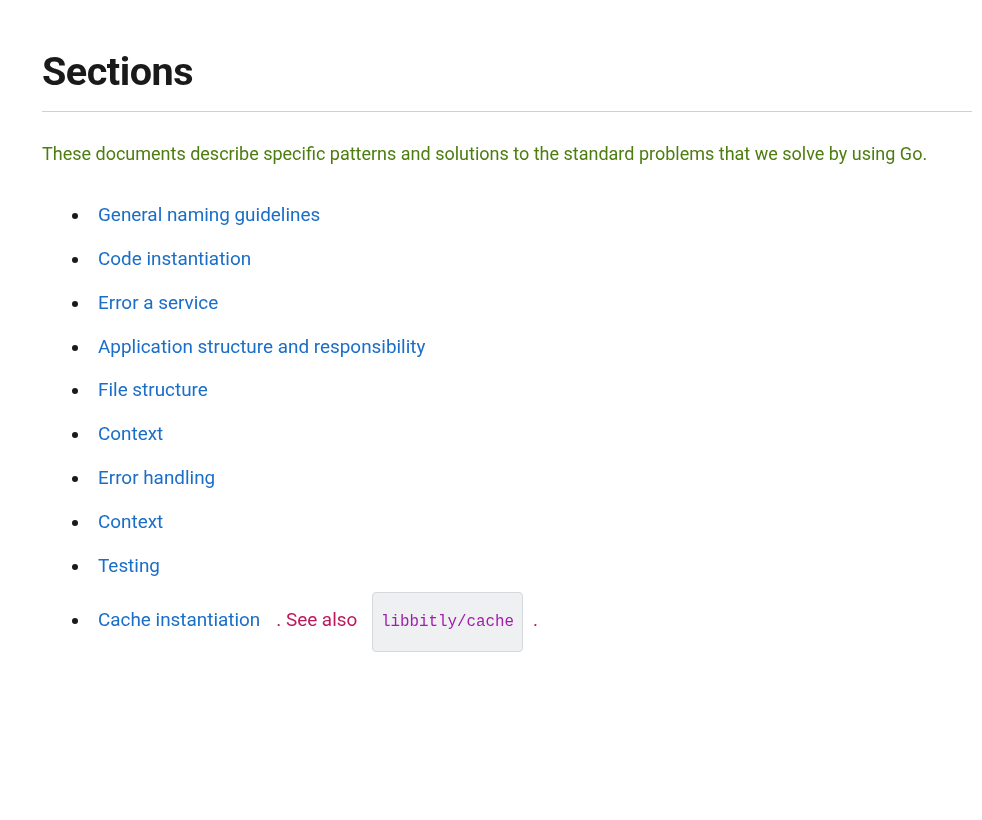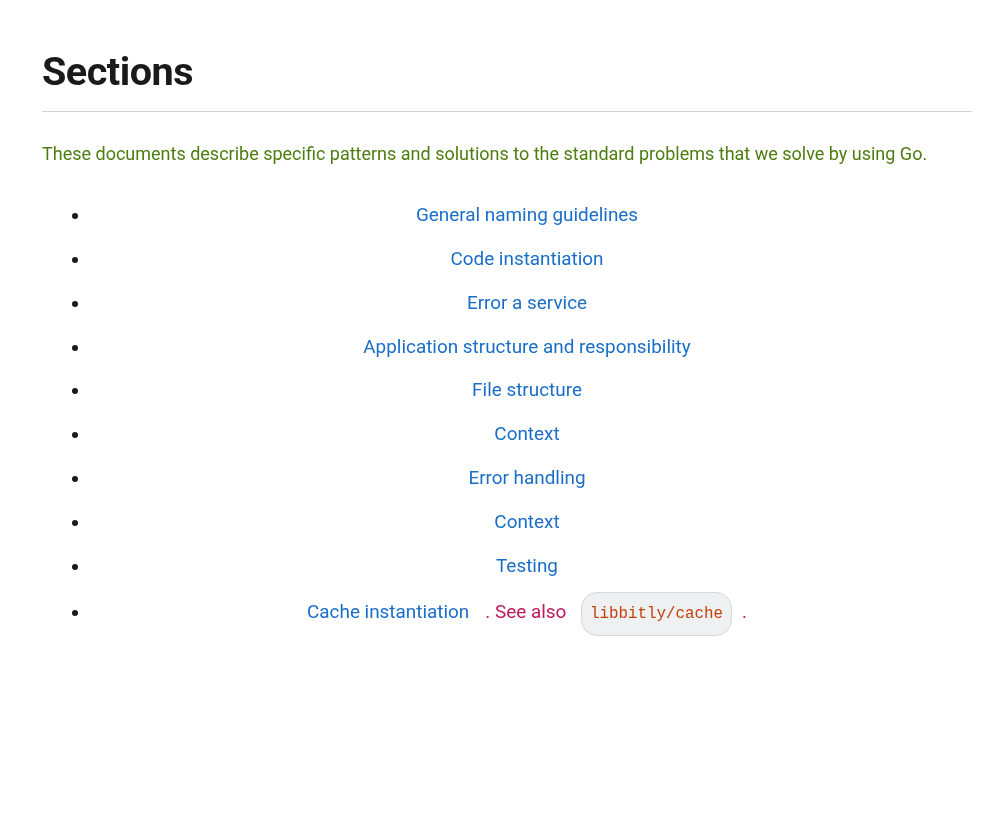--- a/index.html
+++ b/index.html
@@ -37,21 +37,20 @@
       line-height: 1.6;
       color: #4d7c0f;
       margin-bottom: 28px;
       max-width: 900px;
     }
 
     .sections-list {
       list-style: disc;
       padding-left: 40px;
       line-height: 1.9;
-      text-align: center;
     }
 
     .sections-list li {
       margin-bottom: 6px;
       font-size: 1em;
     }
 
     .sections-list li a {
       color: #1a6ec8;
       text-decoration: none;
@@ -59,25 +58,25 @@
     }
 
     .inline-text {
       color: #be185d;
       font-size: 1.05em;
     }
 
     .code-badge {
       display: inline-block;
       background-color: #eef0f2;
-      border-radius: 16px;
-      padding: 6px 8px;
+      border-radius: 4px;
+      padding: 14px 8px;
       font-family: "SFMono-Regular", Consolas, "Liberation Mono", Menlo, monospace;
       font-size: 0.88em;
-      color: #c2410c;
+      color: #a21caf;
       border: 1px solid #d5d8dc;
       margin: 0 2px;
     }
   </style>
 </head>
 <body>
 
 <h1 class="page-title">Sections</h1>
 
 <hr class="divider">

